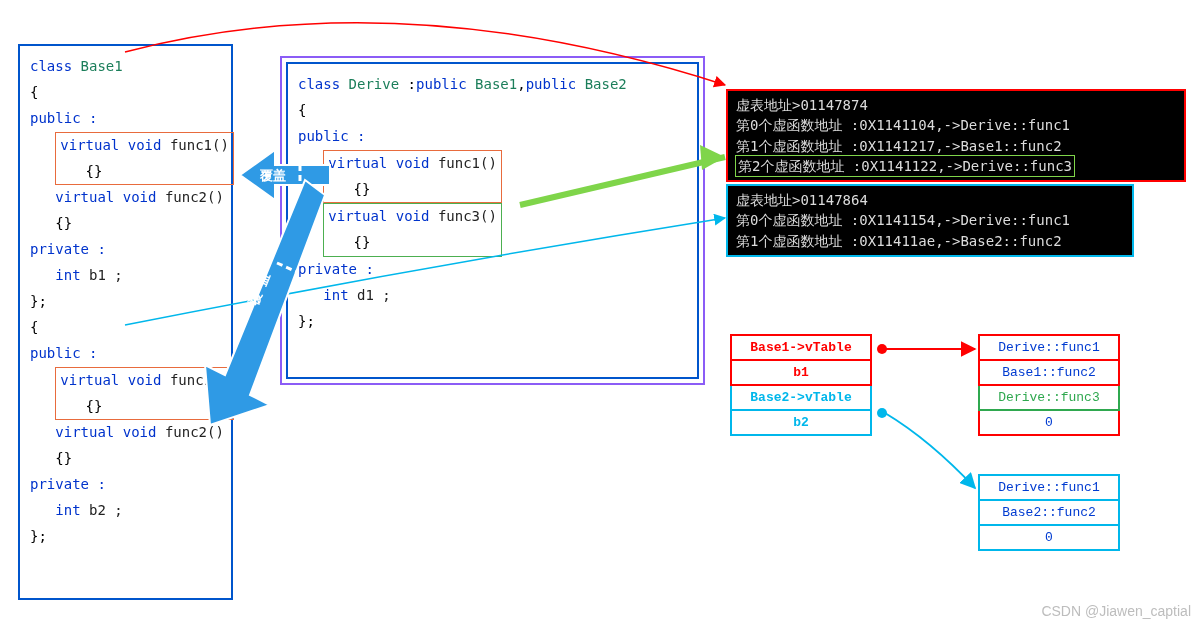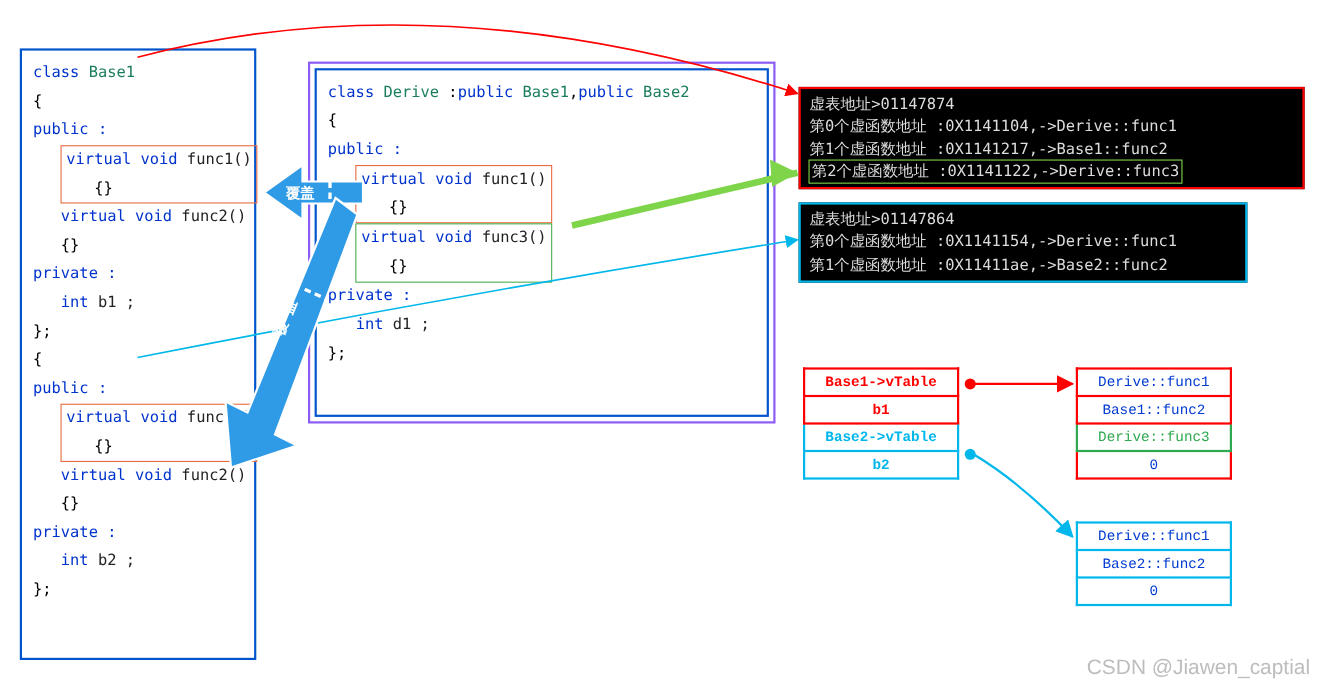--- a/index.html
+++ b/index.html
@@ -12,21 +12,21 @@
   .punc{color:#000}
   .hl-red{border:1px solid #e86b3d;padding:0 4px;display:inline-block}
   .hl-green{border:1px solid #4caf50;padding:0 4px;display:inline-block}
   .console{position:absolute;border:2px solid;background:#000;color:#dcdcdc;padding:4px 8px;font-size:14px;line-height:1.45;font-family:Consolas,"SimSun",monospace}
   .console .row{white-space:pre}
   .hl-line{outline:1px solid #7fd54a;padding:0 2px;display:inline-block}
   .memtbl{position:absolute;border-collapse:collapse;font-family:Liberation Mono, monospace;font-size:13px;text-align:center}
   .memtbl td{border:2px solid;padding:4px 10px;min-width:140px}
   .dot{position:absolute;width:10px;height:10px;border-radius:50%}
   svg.overlay{position:absolute;top:0;left:0;width:1201px;height:621px;pointer-events:none}
-  .attribution{position:absolute;right:10px;bottom:2px;color:#bdbdbd;font-size:19px;font-family:Arial,sans-serif}
+  .attribution{position:absolute;right:10px;bottom:2px;color:#bdbdbd;font-size:14px;font-family:Arial,sans-serif}
 </style>
 </head>
 <body>
 
 <div class="codebox" style="left:18px;top:44px;width:215px;height:556px">
   <div class="line"><span class="kw">class </span><span class="cls">Base1</span></div>
   <div class="line punc">{</div>
   <div class="line kw">public :</div>
   <div class="line">   <span class="hl-red"><span class="kw">virtual void </span><span class="id">func1()</span><br>   {}</span></div>
   <div class="line">   <span class="kw">virtual void </span><span class="id">func2()</span></div>
@@ -51,21 +51,21 @@
     <div class="line punc">{</div>
     <div class="line kw">public :</div>
     <div class="line">   <span class="hl-red"><span class="kw">virtual void </span><span class="id">func1()</span><br>   {}</span></div>
     <div class="line">   <span class="hl-green"><span class="kw">virtual void </span><span class="id">func3()</span><br>   {}</span></div>
     <div class="line kw">private :</div>
     <div class="line">   <span class="kw">int </span><span class="id">d1 ;</span></div>
     <div class="line punc">};</div>
   </div>
 </div>
 
-<div class="console" style="left:726px;top:79px;width:460px;border-color:#ff0000">
+<div class="console" style="left:726px;top:89px;width:460px;border-color:#ff0000">
   <div class="row">虚表地址&gt;01147874</div>
   <div class="row">第0个虚函数地址 :0X1141104,-&gt;Derive::func1</div>
   <div class="row">第1个虚函数地址 :0X1141217,-&gt;Base1::func2</div>
   <div><span class="row hl-line">第2个虚函数地址 :0X1141122,-&gt;Derive::func3</span></div>
 </div>
 
 <div class="console" style="left:726px;top:184px;width:408px;border-color:#00b7eb">
   <div class="row">虚表地址&gt;01147864</div>
   <div class="row">第0个虚函数地址 :0X1141154,-&gt;Derive::func1</div>
   <div class="row">第1个虚函数地址 :0X11411ae,-&gt;Base2::func2</div>

